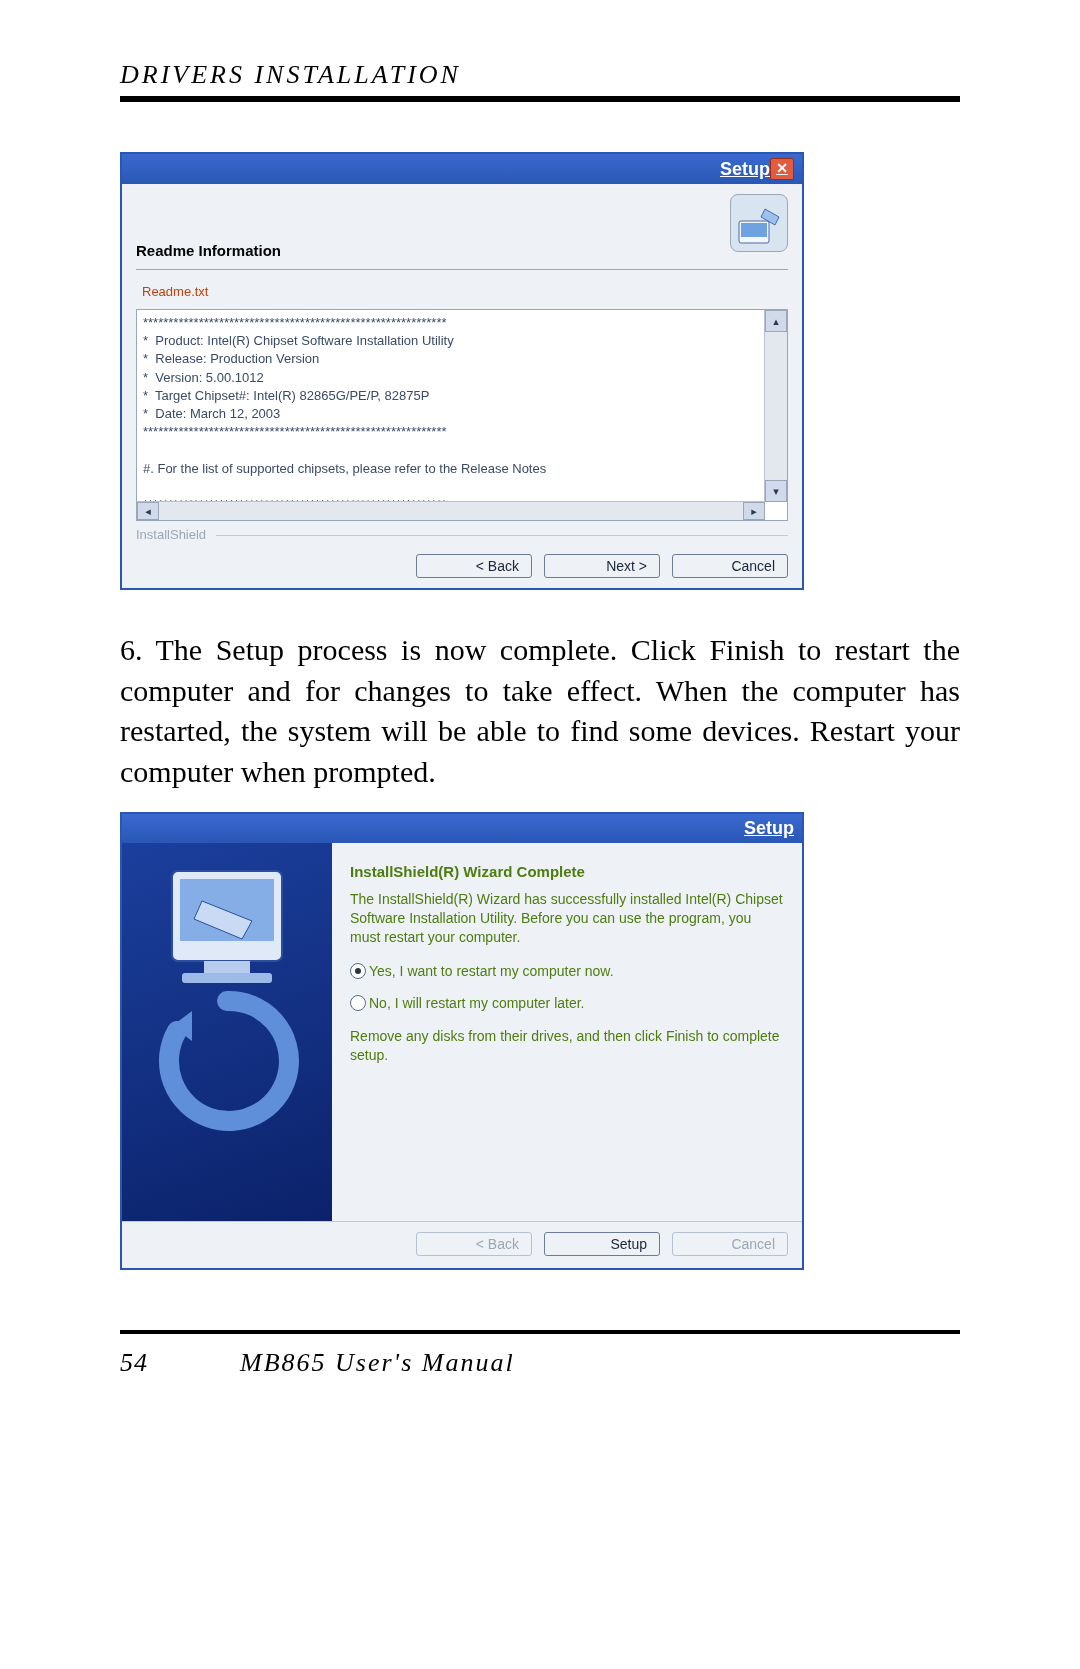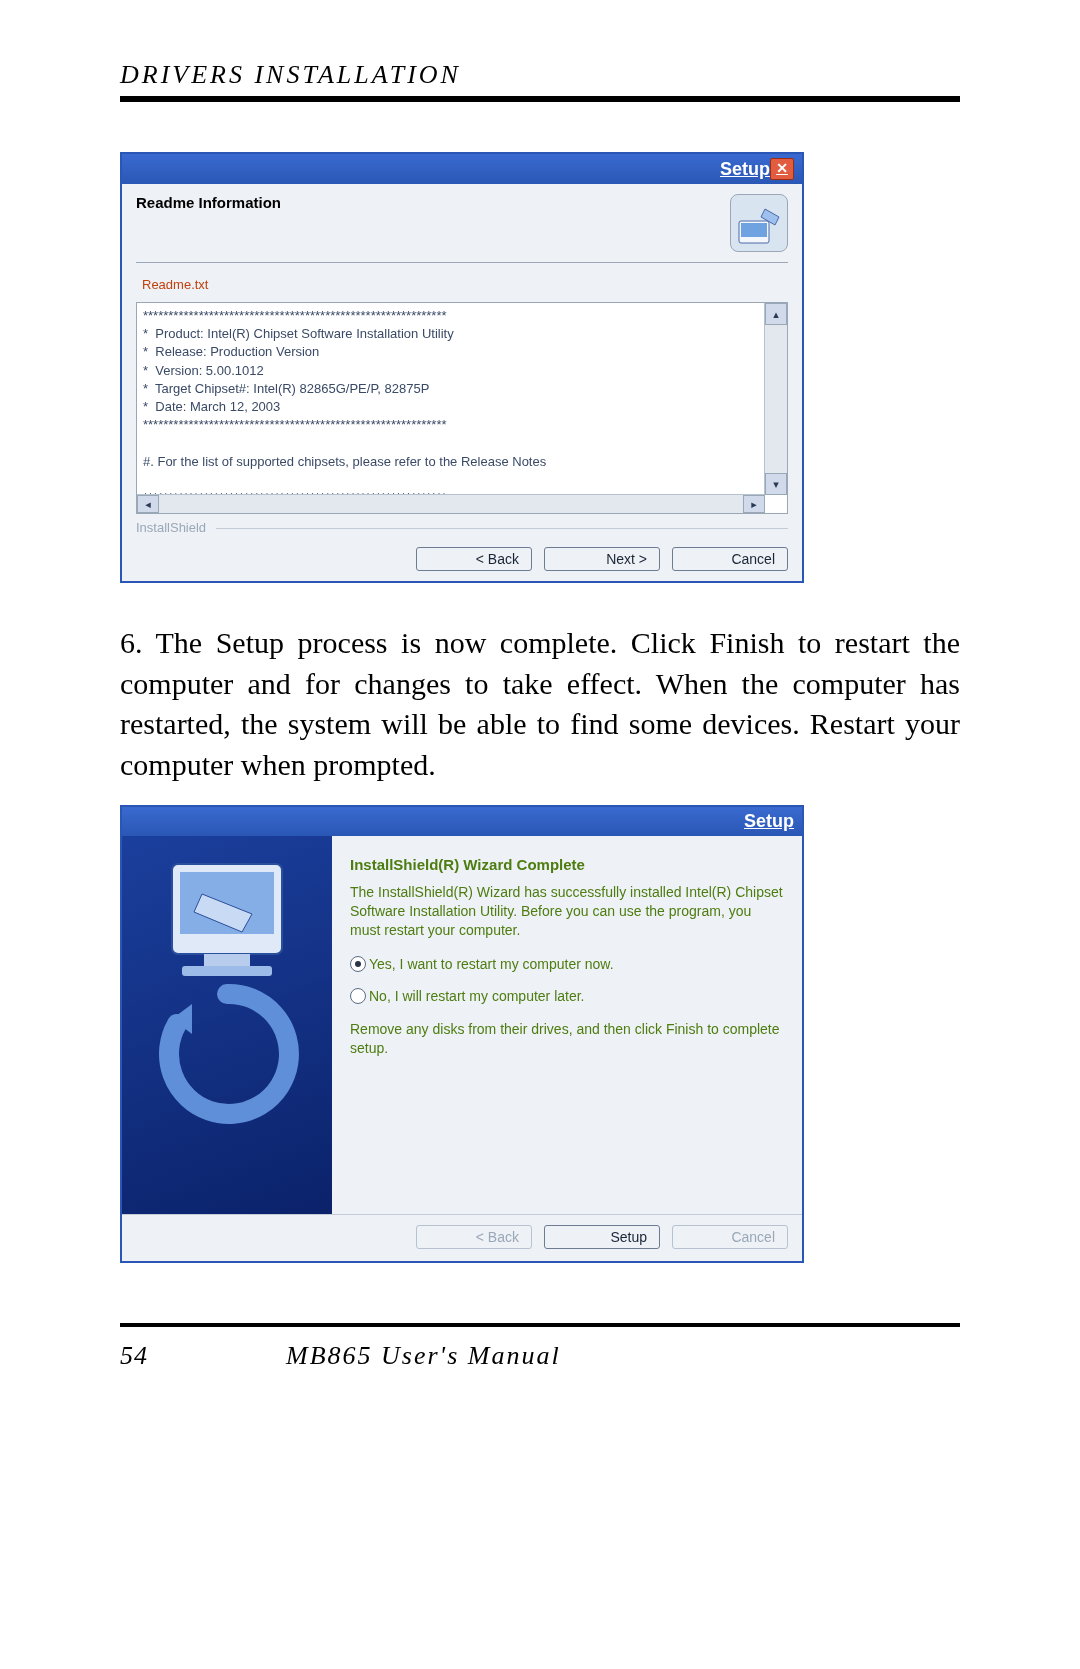--- a/index.html
+++ b/index.html
@@ -77,20 +77,21 @@
     display: flex;
     justify-content: space-between;
     align-items: flex-start;
     border-bottom: 1px solid #9aa7b7;
     padding-bottom: 10px;
     margin-bottom: 10px;
   }
   .header-row .title {
     font-weight: bold;
     font-size: 15px;
+    margin-top: 48px;
   }
   .icon-box {
     width: 56px;
     height: 56px;
     background: #d9e4f1;
     border: 1px solid #9aa7b7;
     border-radius: 8px;
     position: relative;
     flex-shrink: 0;
   }
@@ -252,21 +253,21 @@
     border: none;
     border-top: 4px solid #000;
     margin: 60px 0 14px 0;
   }
   .footer {
     display: flex;
     font-style: italic;
     font-size: 26px;
     letter-spacing: 1px;
   }
-  .footer .pn { flex: 0 0 auto; margin-right: 110px; }
+  .footer .pn { flex: 0 0 auto; margin-right: 64px; }
   .footer .doc { letter-spacing: 2px; margin-left: 28px; }
 </style>
 </head>
 <body>
 
 <div class="page">
 
   <div class="section-title">DRIVERS INSTALLATION</div>
   <hr class="thick-rule">
 

